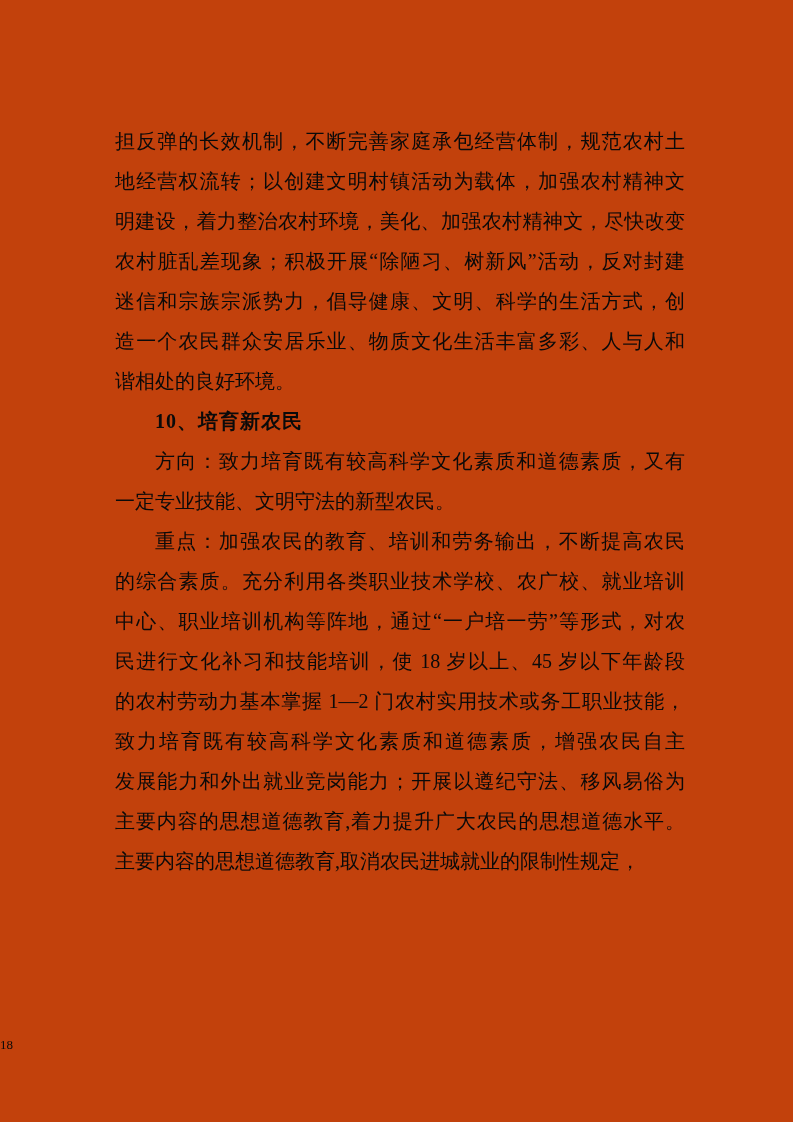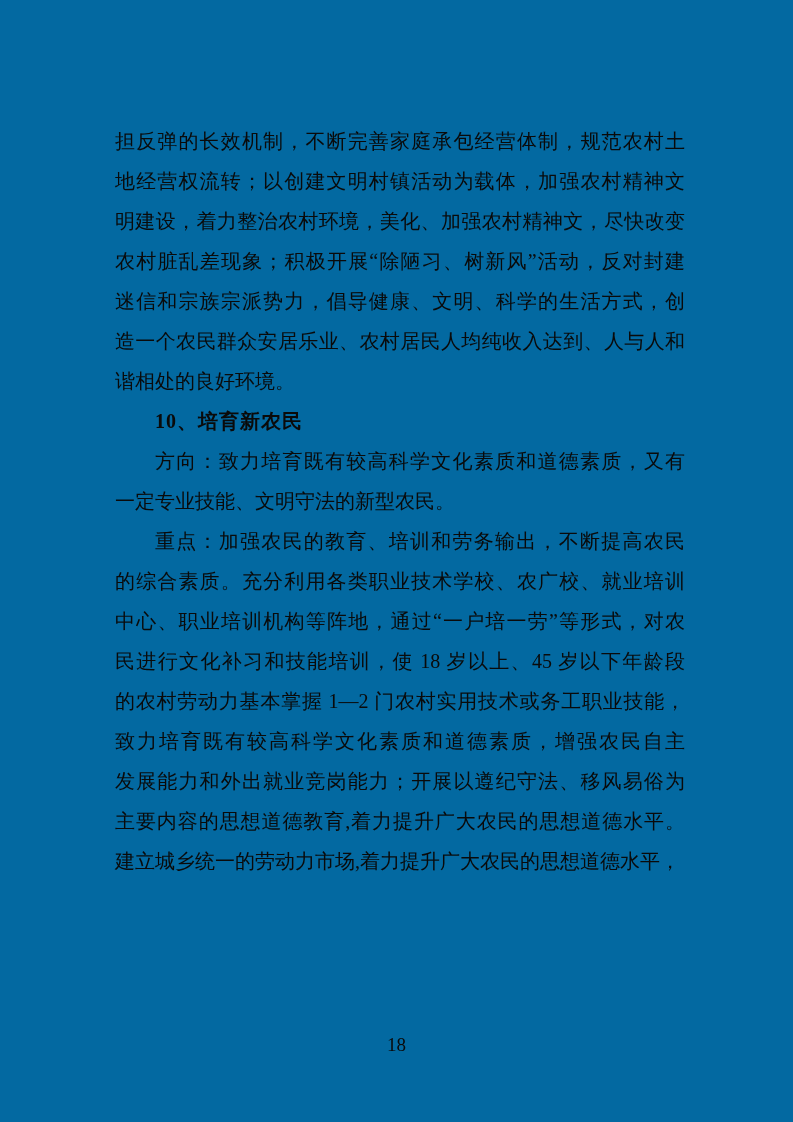--- a/index.html
+++ b/index.html
@@ -4,21 +4,21 @@
 <style>
   html, body {
     margin: 0;
     padding: 0;
     background: #ffffff;
   }
   .page {
     position: relative;
     width: 793px;
     height: 1122px;
-    background: #0369a1;
+    background: #c2410c;
     overflow: hidden;
     font-family: "Liberation Serif", "DejaVu Serif", serif;
     color: #0a0a0a;
   }
   .text-block {
     position: absolute;
     left: 115px;
     top: 121px;
     width: 570px;
   }
@@ -38,53 +38,52 @@
   }
   .block.heading .line {
     font-weight: bold;
     letter-spacing: 1px;
   }
   .footer {
     position: absolute;
     left: 0;
     right: 0;
     top: 1036px;
-    text-align: center;
-    font-size: 19px;
+    font-size: 13px;
     line-height: 18px;
     color: #0a0a0a;
   }
 </style>
 </head>
 <body>
 
 <div class="page">
   <div class="text-block">
       <div class="block paragraph">
         <div class="line">担反弹的长效机制，不断完善家庭承包经营体制，规范农村土</div>
         <div class="line">地经营权流转；以创建文明村镇活动为载体，加强农村精神文</div>
         <div class="line">明建设，着力整治农村环境，美化、加强农村精神文，尽快改变</div>
         <div class="line">农村脏乱差现象；积极开展“除陋习、树新风”活动，反对封建</div>
         <div class="line">迷信和宗族宗派势力，倡导健康、文明、科学的生活方式，创</div>
-        <div class="line">造一个农民群众安居乐业、农村居民人均纯收入达到、人与人和</div>
+        <div class="line">造一个农民群众安居乐业、物质文化生活丰富多彩、人与人和</div>
         <div class="line last">谐相处的良好环境。</div>
       </div>
       <div class="block heading">
         <div class="line indent last">10、培育新农民</div>
       </div>
       <div class="block paragraph">
         <div class="line indent">方向：致力培育既有较高科学文化素质和道德素质，又有</div>
         <div class="line last">一定专业技能、文明守法的新型农民。</div>
       </div>
       <div class="block paragraph">
         <div class="line indent">重点：加强农民的教育、培训和劳务输出，不断提高农民</div>
         <div class="line">的综合素质。充分利用各类职业技术学校、农广校、就业培训</div>
         <div class="line">中心、职业培训机构等阵地，通过“一户培一劳”等形式，对农</div>
         <div class="line">民进行文化补习和技能培训，使 18 岁以上、45 岁以下年龄段</div>
         <div class="line">的农村劳动力基本掌握 1—2 门农村实用技术或务工职业技能，</div>
         <div class="line">致力培育既有较高科学文化素质和道德素质，增强农民自主</div>
         <div class="line">发展能力和外出就业竞岗能力；开展以遵纪守法、移风易俗为</div>
         <div class="line">主要内容的思想道德教育,着力提升广大农民的思想道德水平。</div>
-        <div class="line last">建立城乡统一的劳动力市场,着力提升广大农民的思想道德水平，</div>
+        <div class="line last">主要内容的思想道德教育,取消农民进城就业的限制性规定，</div>
       </div>
     </div>
   <div class="footer">18</div>
 </div>
 
 </body></html>

